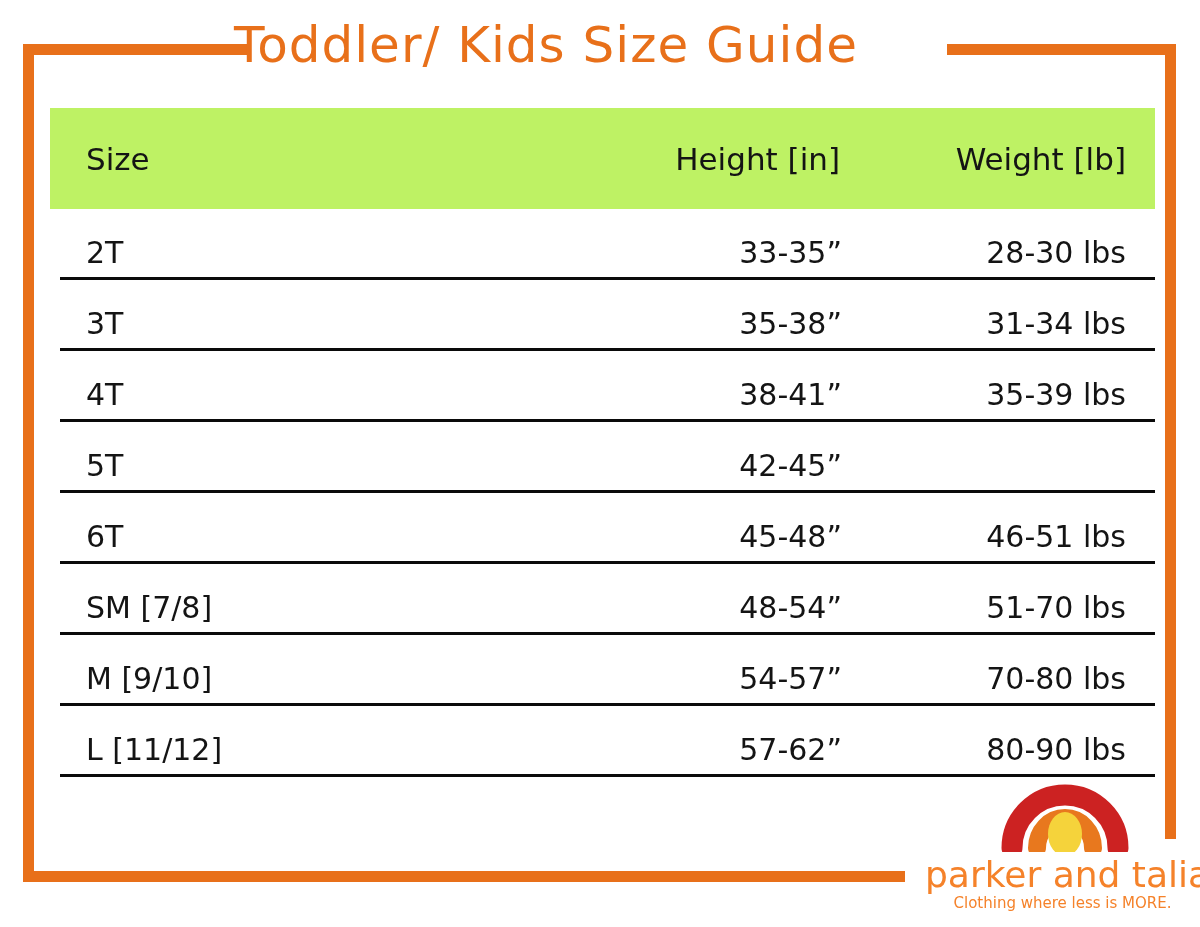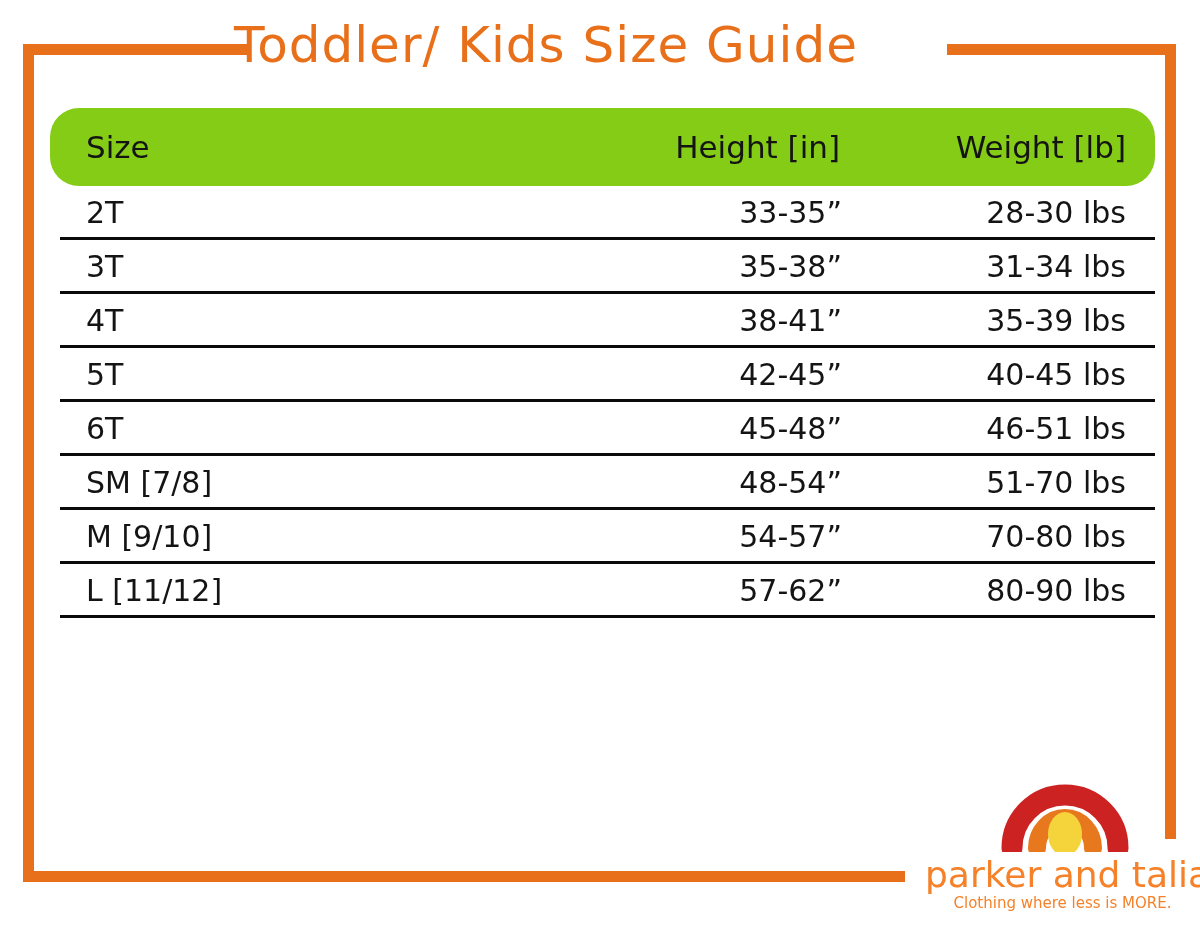--- a/index.html
+++ b/index.html
@@ -48,44 +48,43 @@
   }
 
   
   #size-table {
     position: absolute;
     left: 50px;
     top: 108px;
     width: 1105px;
   }
   .table-header {
-    background: #84cc16;
-    height: 78px;
+    background: #bef264;
+    height: 101px;
     display: flex;
     align-items: center;
-    border-radius: 29px;
   }
   .table-header .cell {
     color: #141414;
     font-size: 31px;
     font-weight: 400;
     line-height: 40px;
   }
   .col-size   { width: 420px; padding-left: 36px; box-sizing: border-box; text-align: left; }
   .col-height { width: 370px; text-align: right; }
   .col-weight { width: 315px; text-align: right; padding-right: 29px; box-sizing: border-box; }
 
   .table-body {
     margin-left: 10px;
     width: 1095px;
   }
   .table-row {
     display: flex;
     align-items: flex-end;
-    height: 54px;
+    height: 71px;
     border-bottom: 3px solid #0a0a0a;
     box-sizing: border-box;
   }
   .table-row .cell {
     color: #141414;
     font-size: 30px;
     line-height: 36px;
     padding-bottom: 6px;
   }
   .table-row .col-size   { width: 416px; padding-left: 26px; }
@@ -165,21 +164,20 @@
 
     <div class="table-row">
       <div class="cell col-size">4T</div>
       <div class="cell col-height">38-41”</div>
       <div class="cell col-weight">35-39 lbs</div>
     </div>
 
     <div class="table-row">
       <div class="cell col-size">5T</div>
       <div class="cell col-height">42-45”</div>
-      <div class="cell col-weight">40-45 lbs</div>
     </div>
 
     <div class="table-row">
       <div class="cell col-size">6T</div>
       <div class="cell col-height">45-48”</div>
       <div class="cell col-weight">46-51 lbs</div>
     </div>
 
     <div class="table-row">
       <div class="cell col-size">SM [7/8]</div>

